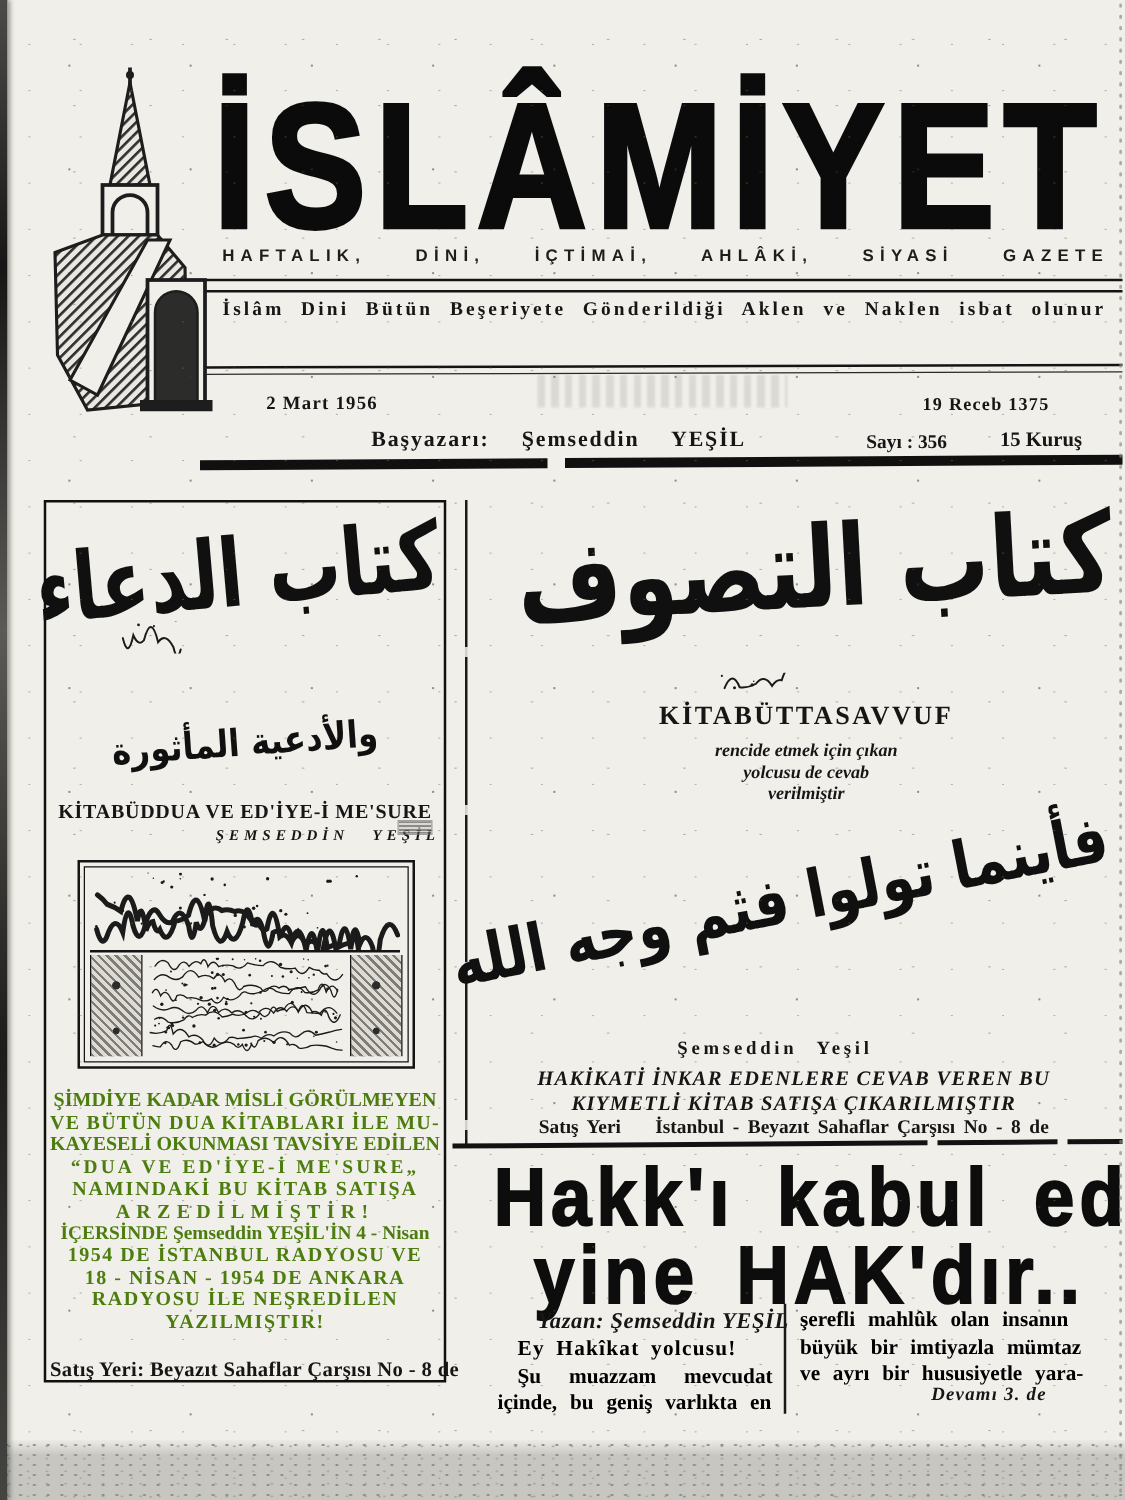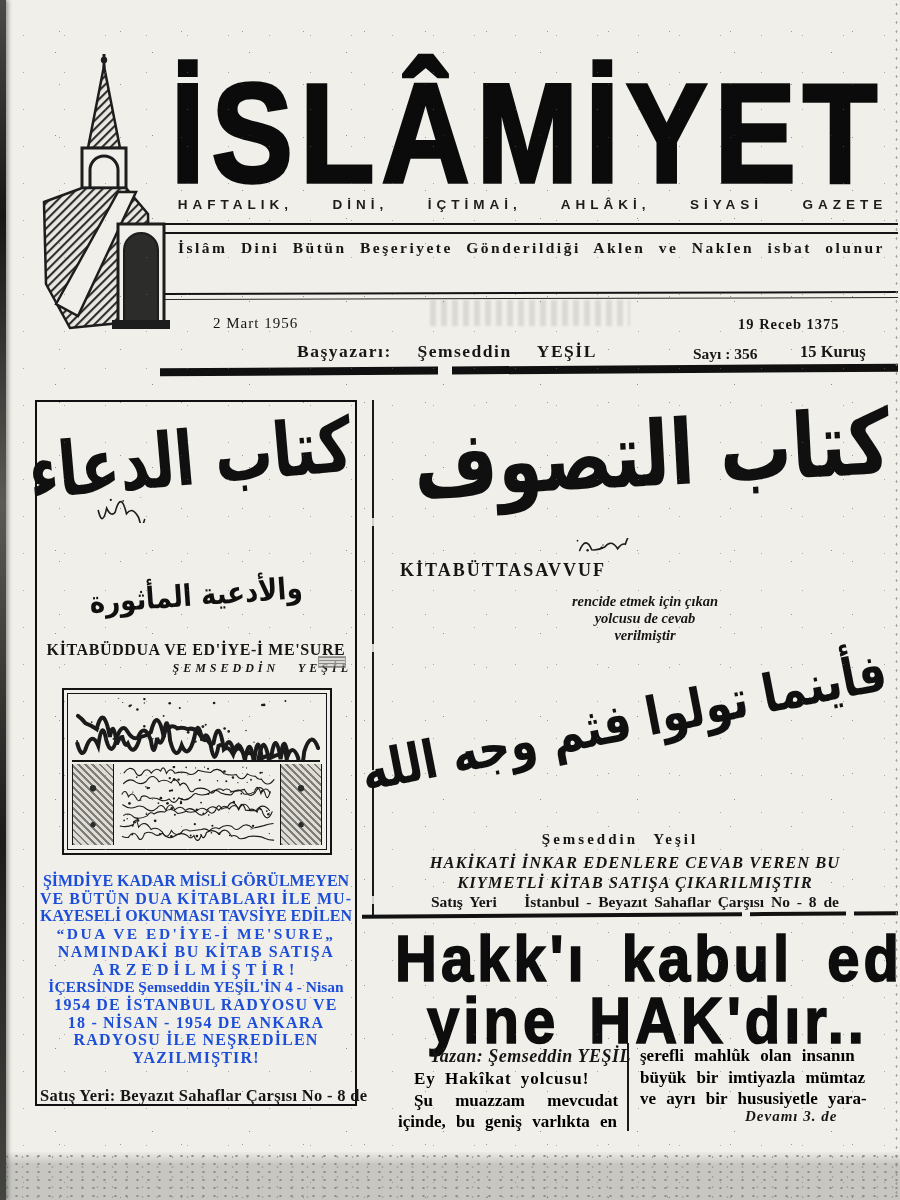--- a/index.html
+++ b/index.html
@@ -55,21 +55,21 @@
     font-size:13.5px; letter-spacing:5px; word-spacing:11px; color:#1d1d1b;
   }
   .rule-a{left:165px; top:223px; width:733px; height:7px;
     border-top:2px solid #141414; border-bottom:2px solid #141414;}
   .slogan1{left:165px; top:239px; width:733px; text-align:center;
     font-weight:bold; font-size:15.5px; letter-spacing:2.5px; word-spacing:7px;}
   .slogan2{left:165px; top:261px; width:733px; text-align:center;
     font-weight:bold; font-size:17px; letter-spacing:4px; word-spacing:9px;}
   .rule-b{left:165px; top:292px; width:733px; height:4px;
     border-top:2px solid #141414; border-bottom:1px solid #2a2a2a; transform:rotate(-0.15deg);}
-  .date-greg{left:213px; top:315px; font-weight:normal; font-size:15px; letter-spacing:1px;}
+  .date-greg{left:213px; top:315px; font-weight:bold; font-size:15px; letter-spacing:1px;}
   .date-hijri{left:738px; top:316px; font-weight:bold; font-size:14.5px; letter-spacing:1px;}
   .editor{left:297px; top:341px; font-weight:bold; font-size:17.5px; letter-spacing:1.5px; word-spacing:7px;}
   .issue{left:693px; top:345px; font-weight:bold; font-size:15.5px;}
   .price{left:800px; top:342px; font-weight:bold; font-size:16.5px;}
   .rule-thick{left:160px; top:366px; width:740px; height:8px; transform:rotate(-0.35deg);}
   .rule-thick .seg1{position:absolute;left:0;top:0;width:278px;height:8px;background:#101010;}
   .rule-thick .seg2{position:absolute;left:292px;top:0;width:446px;height:8px;background:#101010;}
   .ghost-smudge{left:430px; top:300px; width:200px; height:26px; opacity:.12;
     background:repeating-linear-gradient(90deg,#444 0 6px, transparent 6px 11px); filter:blur(1px);}
   
@@ -96,37 +96,37 @@
     background:
       radial-gradient(circle at 50% 30%, #2c2c2c 3px, transparent 3.6px),
       radial-gradient(circle at 50% 75%, #2c2c2c 2.4px, transparent 3px),
       repeating-linear-gradient(45deg,#7e7c76 0 2px, #dddbd4 2px 5px),
       repeating-linear-gradient(-45deg, rgba(60,60,58,.55) 0 2px, transparent 2px 5px);
     border-left:1.5px solid #141414; border-right:1.5px solid #141414;}
   .ornate-side.l{left:4px;} .ornate-side.r{right:4px;}
   .ornate-text{position:absolute; left:48px; right:48px; top:72px; bottom:6px; overflow:hidden;}
   
   .left-body{left:40px; top:872px; width:312px; text-align:center;
-    font-weight:bold; font-size:16px; line-height:17.7px; color:#1d4ed8;}
+    font-weight:bold; font-size:16px; line-height:17.7px; color:#4d7c0f;}
   .left-body .ln{white-space:pre;}
   .left-body .ln:nth-child(2){letter-spacing:1px;}
   .left-body .ln:nth-child(4){letter-spacing:2.5px; font-size:15.5px;}
   .left-body .ln:nth-child(5){letter-spacing:1.5px;}
   .left-body .ln:nth-child(6){letter-spacing:5px;}
   .left-body .ln:nth-child(7){font-size:15.5px;}
   .left-body .ln:nth-child(8),.left-body .ln:nth-child(9),
   .left-body .ln:nth-child(10),.left-body .ln:nth-child(11){letter-spacing:1.2px;}
   .left-body .ln:nth-child(12){letter-spacing:2px;}
   .left-footer{left:40px; top:1086px; width:306px; text-align:center;
     font-weight:bold; font-size:16.5px; letter-spacing:0.3px;}
   
   .right-callig-main{left:420px; top:412px; width:470px; text-align:center;
     font-size:72px; transform:rotate(-3deg) scaleY(1.25); transform-origin:center;}
-  .right-latin-title{left:400px; top:560px; width:490px; text-align:left;
-    font-weight:bold; font-size:18px; letter-spacing:2px;}
+  .right-latin-title{left:400px; top:560px; width:490px; text-align:center;
+    font-weight:bold; font-size:21px; letter-spacing:2px;}
   .right-notice{left:420px; top:593px; width:450px; text-align:center;
     font-weight:bold; font-style:italic; font-size:14.5px; line-height:16.8px;}
   .right-callig-verse{left:420px; top:690px; width:470px; text-align:center;
     font-size:44px; transform:rotate(-11deg) scaleY(1.2); transform-origin:center;}
   .right-author{left:420px; top:831px; width:400px; text-align:center;
     font-weight:bold; font-size:15px; letter-spacing:3px; word-spacing:9px;}
   .right-promo1{left:400px; top:853px; width:470px; text-align:center;
     font-weight:bold; font-style:italic; font-size:16.5px; letter-spacing:1px;}
   .right-promo2{left:400px; top:873px; width:470px; text-align:center;
     font-weight:bold; font-style:italic; font-size:16.5px; letter-spacing:1px;}

